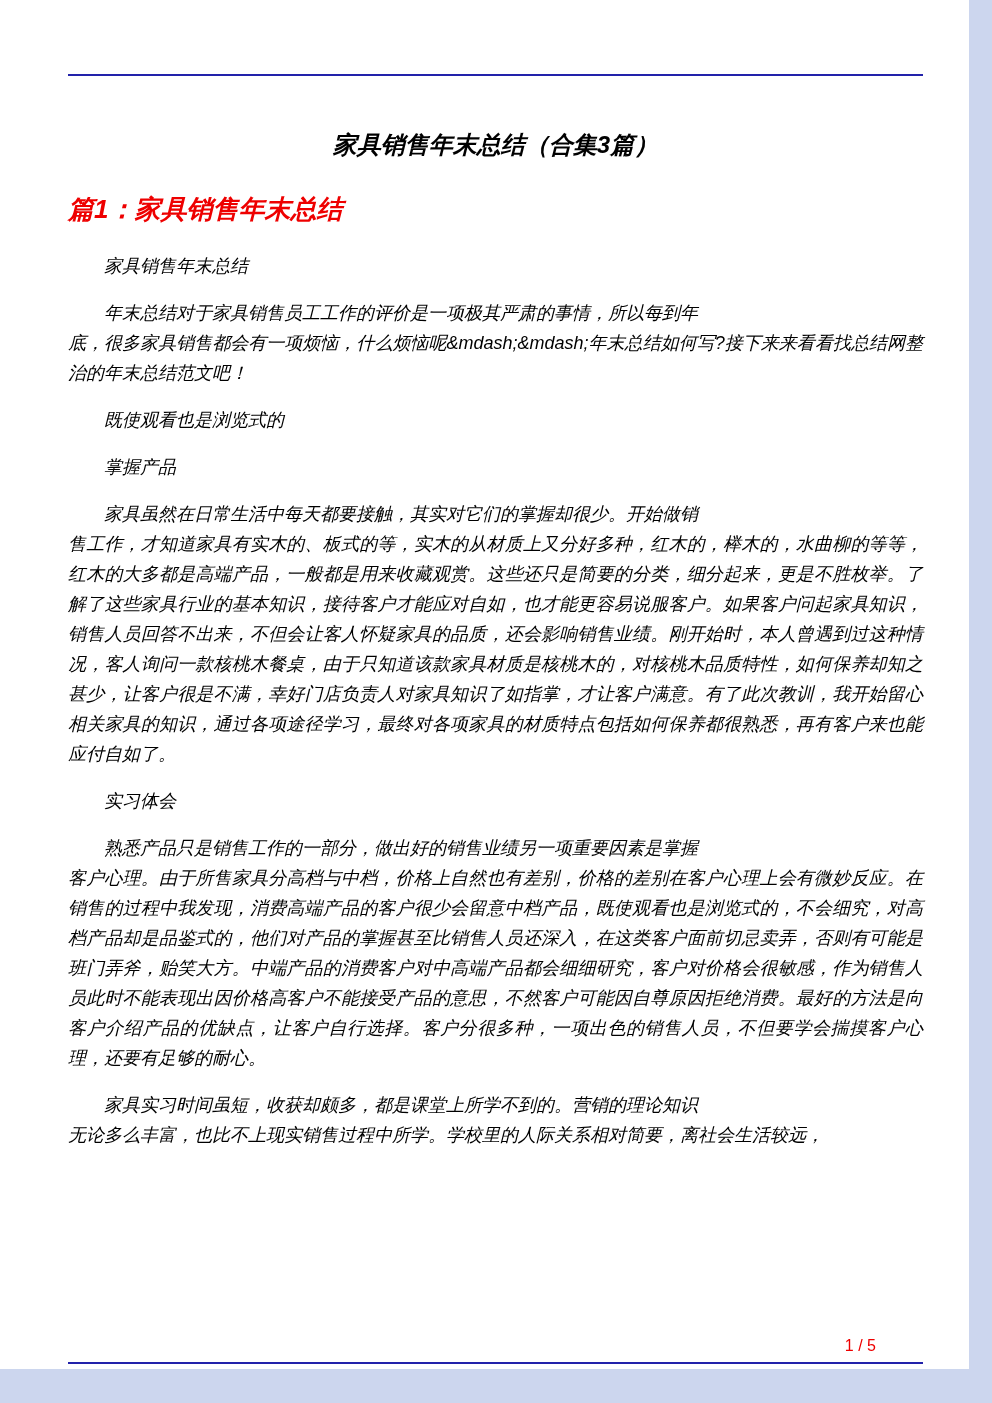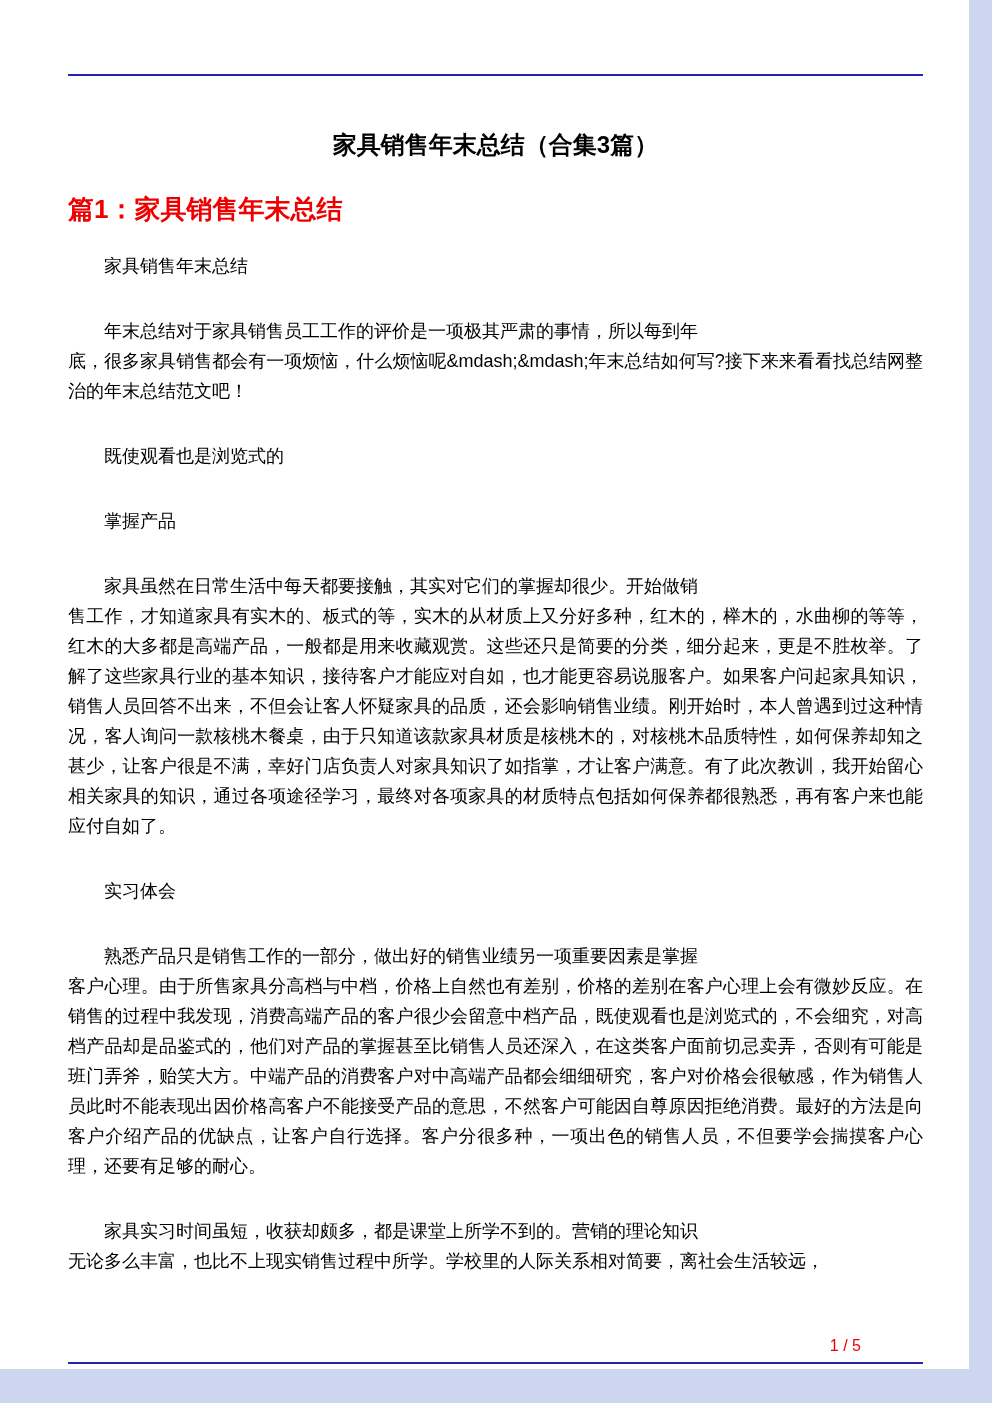--- a/index.html
+++ b/index.html
@@ -20,49 +20,50 @@
     position: absolute;
     left: 68px;
     right: 46px;
     height: 2px;
     background: var(--rule_blue, #2222aa);
   }
   .rule.top { top: 74px; }
   .rule.bottom { bottom: 5px; }
   .content {
     padding: 130px 46px 0 68px;
+    font-style: italic;
   }
   .title {
     font-size: 24px;
     line-height: 30px;
     font-weight: 700;
     text-align: center;
     color: #000;
   }
   .section {
     margin-top: 36px;
     font-size: 26px;
     line-height: 26px;
     font-weight: 700;
     color: var(--heading_red, #ee0000);
   }
   .para {
-    margin-top: 35px;
+    margin-top: 17px;
     font-size: 18px;
     line-height: 30px;
     text-indent: 2em;
     text-align: justify;
     white-space: pre-wrap;
     word-break: break-all;
     color: #000;
   }
   .para.first { margin-top: 29px; }
   .pageno {
     position: absolute;
-    right: 108px;
+    right: 93px;
     bottom: 14px;
     font-size: 16px;
     line-height: 18px;
     color: var(--page_number_red, #ee0000);
   }
 </style>
 </head>
 <body>
 
 <div class="page">

